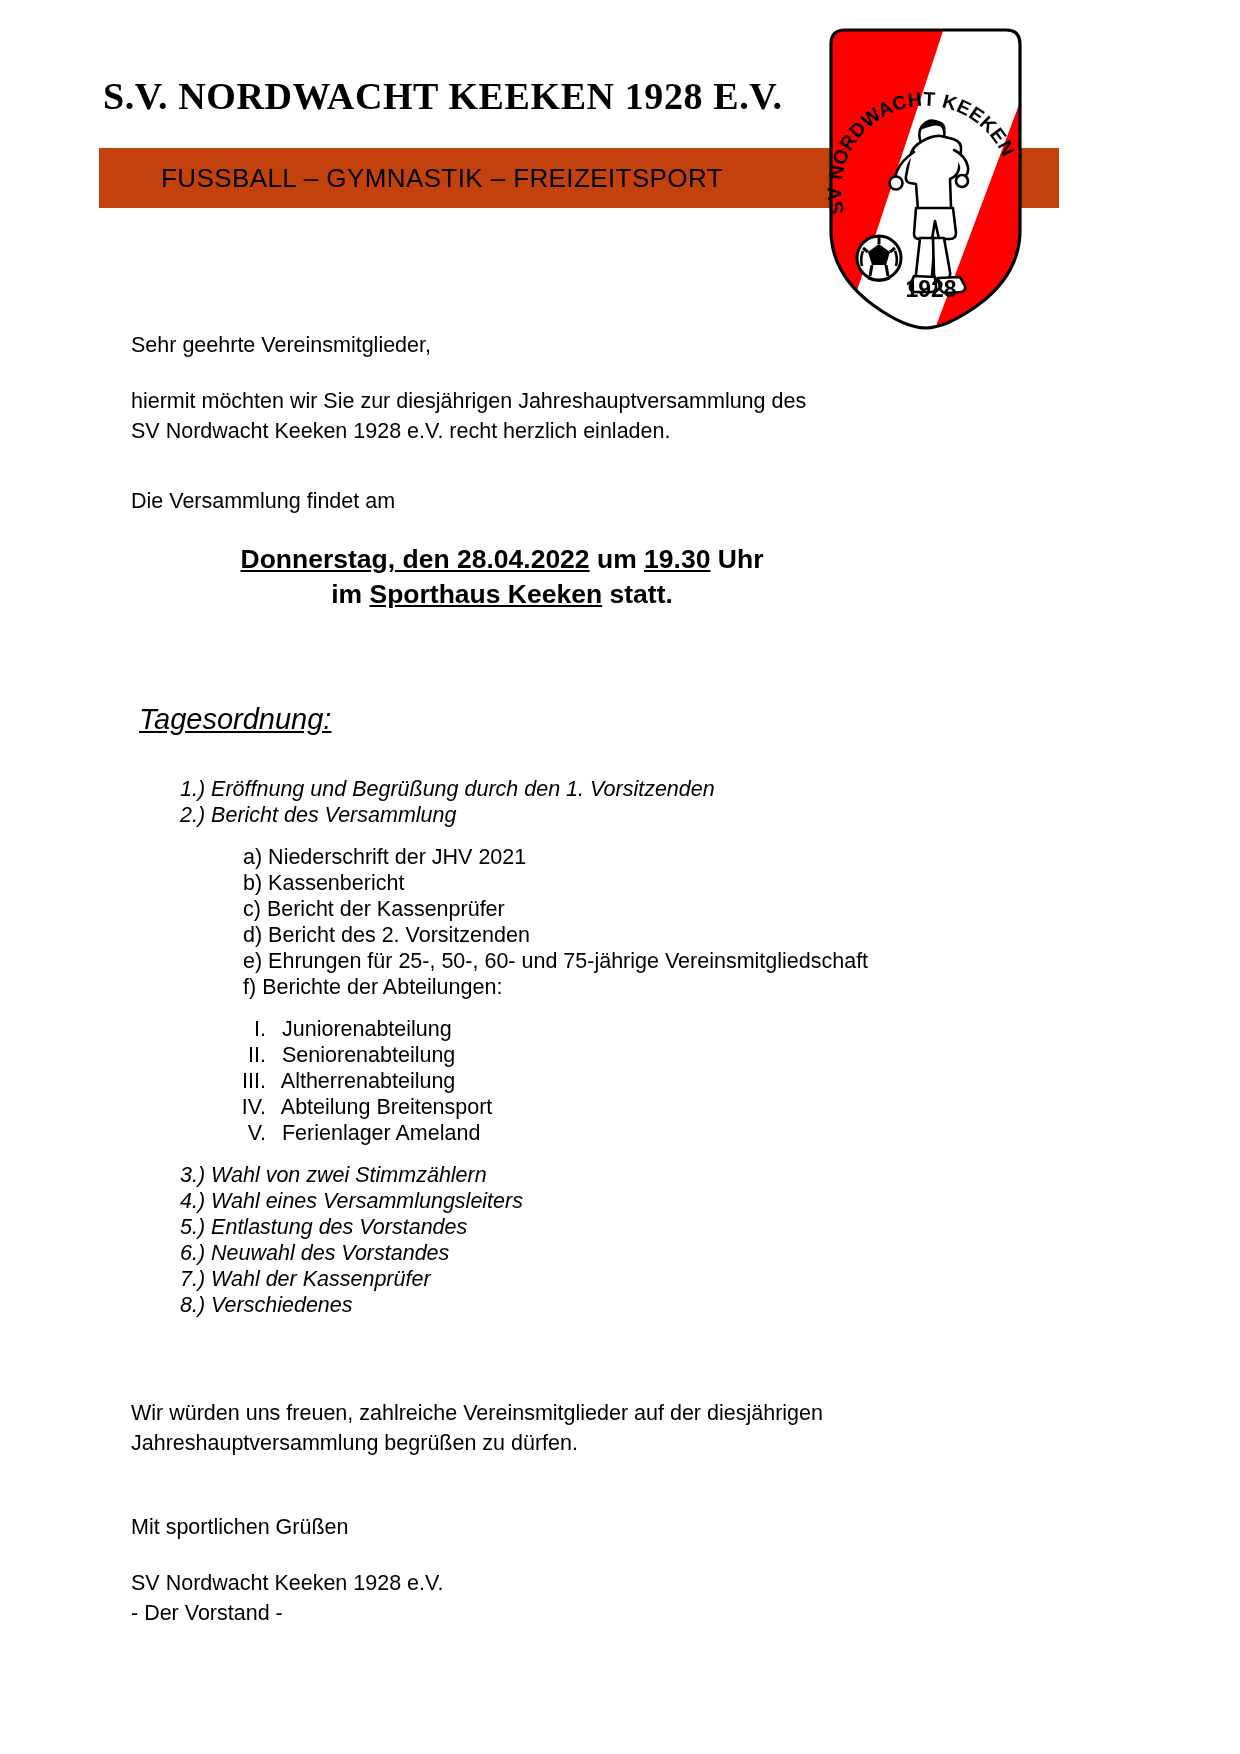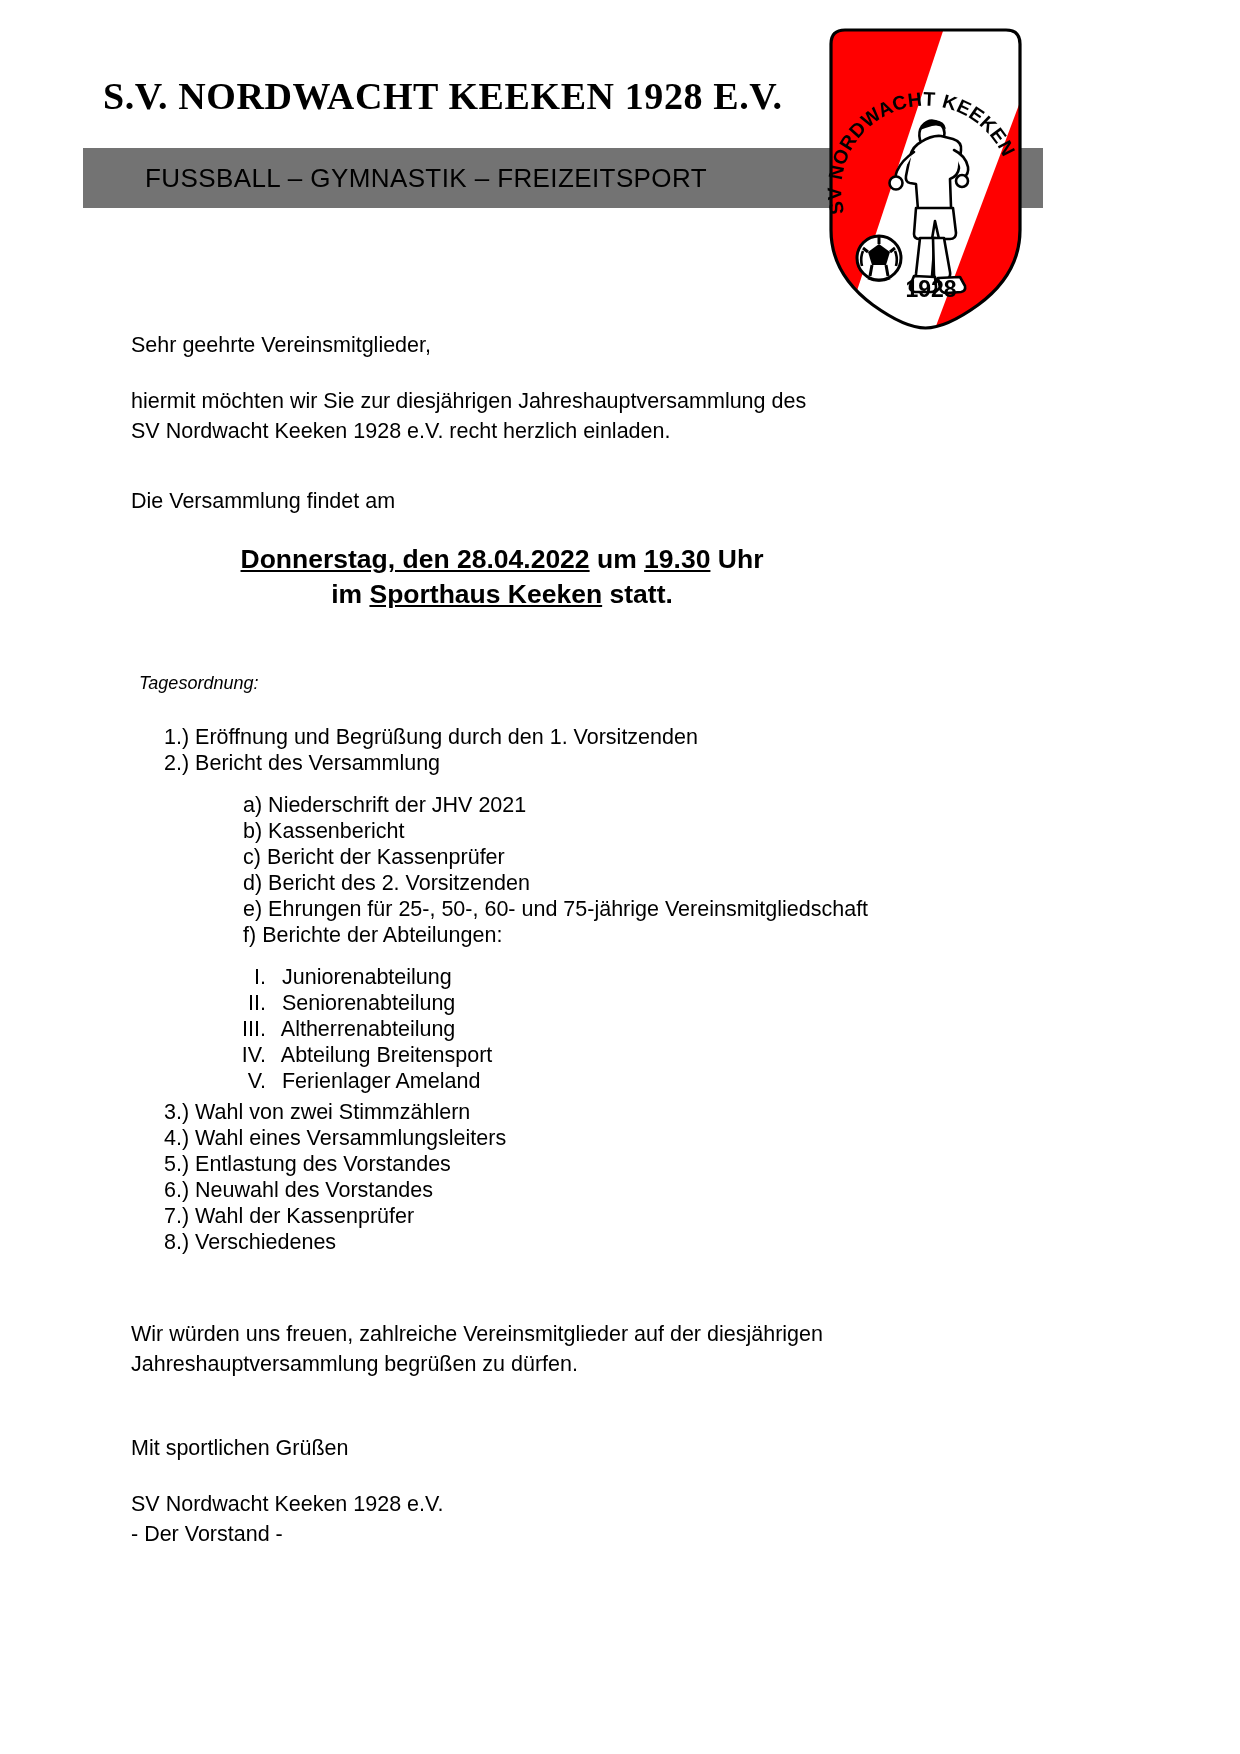--- a/index.html
+++ b/index.html
@@ -40,25 +40,25 @@
     font-family: "Liberation Serif", serif;
     font-weight: bold;
     font-size: 38px;
     letter-spacing: 0.6px;
     white-space: nowrap;
     color: #000000;
   }
 
   .red-bar {
     position: absolute;
-    left: 83px;
+    left: 99px;
     top: 148px;
     width: 960px;
     height: 60px;
-    background: #737373;
+    background: #c2410c;
   }
 
   .red-bar-text {
     position: absolute;
     left: 62px;
     top: 50%;
     transform: translateY(-50%);
     font-family: "Liberation Sans", sans-serif;
     font-size: 26px;
     letter-spacing: 0.4px;
@@ -96,28 +96,31 @@
     font-weight: bold;
     font-size: 26.5px;
     line-height: 35px;
     width: 742px;
     margin-left: 0;
   }
   .u { text-decoration: underline; margin-top: 40px; }
 
   .agenda-heading {
     font-style: italic;
-    font-size: 18px;
+    text-decoration: underline;
+    font-size: 29px;
     margin-left: 8px;
+    margin-top: 36px;
   }
 
   ul.lvl1 {
     list-style: none;
-    margin: 0;
+    margin: 16px;
     padding: 0 0 0 33px;
+    font-style: italic;
   }
   ul.lvl2 {
     list-style: none;
     margin: 16px;
     padding: 0 0 0 96px;
   }
   ul.lvl3 {
     list-style: none;
     margin: 5px;
     padding: 0 0 0 96px;

